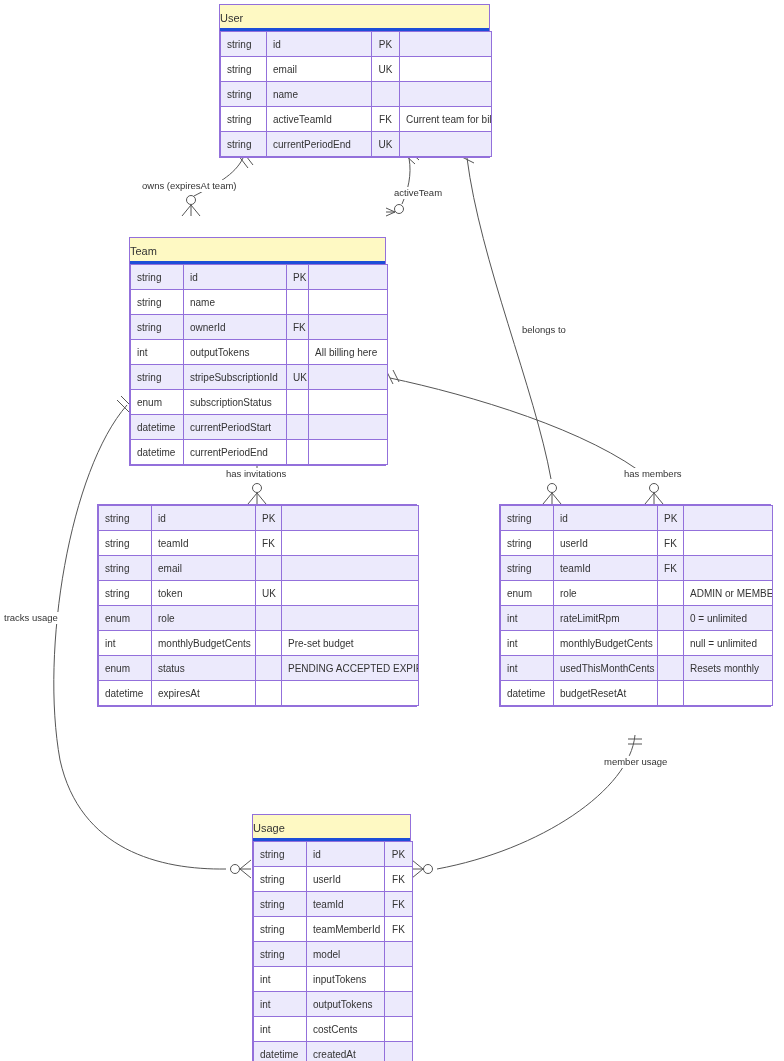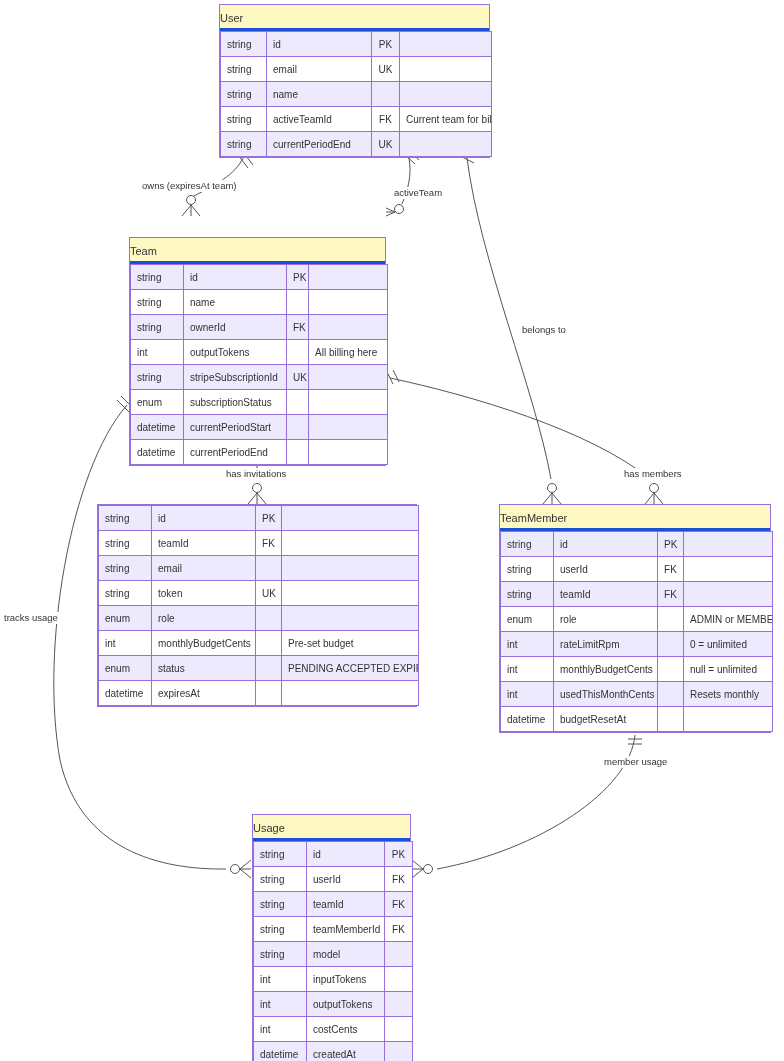--- a/index.html
+++ b/index.html
@@ -314,21 +314,20 @@
             <tr>
               <td class="c-type">datetime</td>
               <td class="c-name">expiresAt</td>
               <td class="c-key"></td>
               <td class="c-cmt"></td>
             </tr>
           </tbody>
         </table>
       </div>
       <div class="entity" style="left: 499px; top: 504px; width: 272px;">
-        <div class="entity-title">TeamMember</div>
         <table class="attrs">
           <colgroup>
             <col style="width: 53px;">
             <col style="width: 104px;">
             <col style="width: 26px;">
             <col style="width: 89px;">
           </colgroup>
           <tbody>
             <tr>
               <td class="c-type">string</td>

